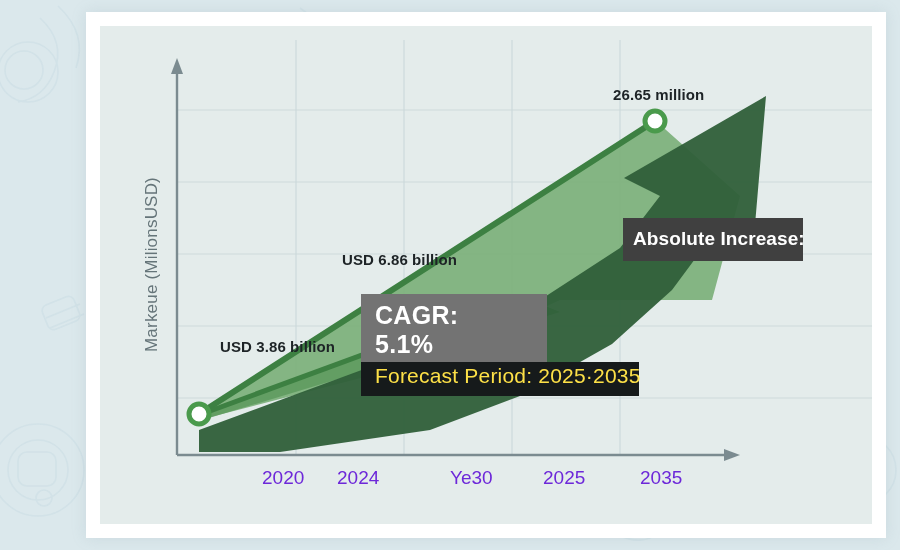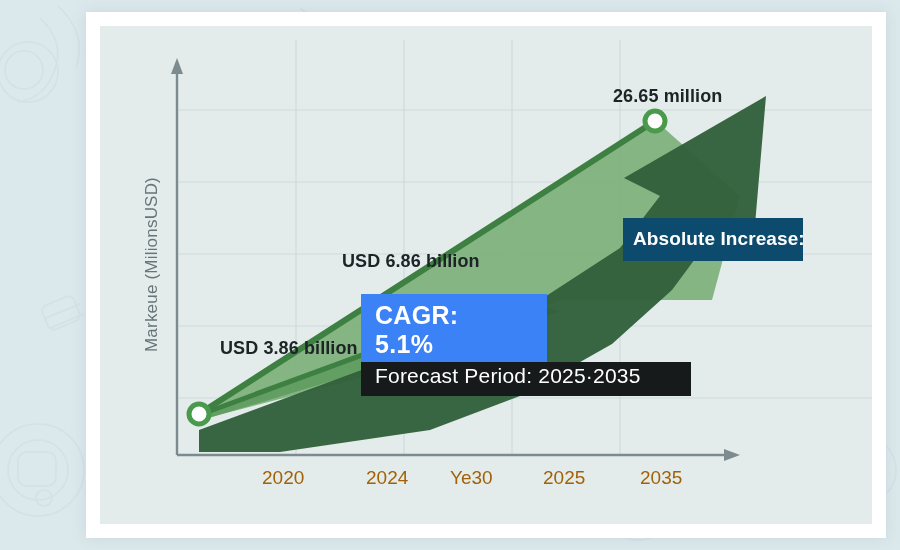--- a/index.html
+++ b/index.html
@@ -69,75 +69,75 @@
   }
 
   #y-axis-title {
     left: 142px;
     top: 352px;
     transform: rotate(-90deg);
   }
 
   .tick-label {
     position: absolute;
-    color: #a16207;
+    color: #6d28d9;
     font-size: 19px;
     white-space: nowrap;
     top: 467px;
   }
 
   .point-label {
     position: absolute;
     color: #1d2326;
-    font-size: 18px;
+    font-size: 15px;
     font-weight: 600;
     white-space: nowrap;
     letter-spacing: 0.1px;
   }
 
   #label-start { left: 180px; top: 338px; padding-left: 40px; }
   #label-mid   { left: 310px; top: 251px; margin-left: 32px; }
   #label-end   { left: 613px; top: 86px; }
 
   
   #cagr-box {
     position: absolute;
     left: 361px;
     top: 294px;
     z-index: 6;
   }
   #cagr-top {
-    background: #3b82f6;
+    background: #737373;
     color: #ffffff;
     font-size: 25px;
     font-weight: 700;
     letter-spacing: 0.3px;
     padding: 7px 27px 3px 14px;
     width: 186px;
     box-sizing: border-box;
   }
   #cagr-bottom {
     background: #161a1b;
-    color: #ffffff;
+    color: #fde047;
     font-size: 21px;
     font-weight: 500;
     letter-spacing: 0.2px;
     padding: 2px 14px 8px 14px;
-    width: 330px;
+    width: 278px;
     box-sizing: border-box;
     white-space: nowrap;
   }
 
   
   #stats-box {
     position: absolute;
     left: 623px;
     top: 218px;
     width: 180px;
-    background: #0c4a6e;
+    background: #404040;
     color: #ffffff;
     padding: 9px 6px 10px 10px;
     font-size: 19px;
     font-weight: 700;
     line-height: 1.27;
     letter-spacing: 0.1px;
     z-index: 5;
     box-sizing: border-box;
   }
   #stats-box div { white-space: nowrap; }
@@ -232,21 +232,21 @@
       <polygon points="740,455 724,449 724,461" fill="#7b8b90"></polygon>
 
       <circle cx="199" cy="414" r="10" fill="#ffffff" stroke="#4a9a4c" stroke-width="5"></circle>
       <circle cx="655" cy="121" r="10" fill="#ffffff" stroke="#4a9a4c" stroke-width="5"></circle>
     </g>
   </svg>
 
   <div class="axis-title" id="y-axis-title">Markeue (MilionsUSD)</div>
 
   <div class="tick-label" style="left:262px">2020</div>
-  <div class="tick-label" style="left:366px">2024</div>
+  <div class="tick-label" style="left:337px">2024</div>
   <div class="tick-label" style="left:450px">Ye30</div>
   <div class="tick-label" style="left:543px">2025</div>
   <div class="tick-label" style="left:640px">2035</div>
 
   <div class="point-label" id="label-start">USD 3.86 billion</div>
   <div class="point-label" id="label-mid">USD 6.86 billion</div>
   <div class="point-label" id="label-end">26.65 million</div>
 
   <div id="cagr-box">
     <div id="cagr-top">CAGR: 5.1%</div>

